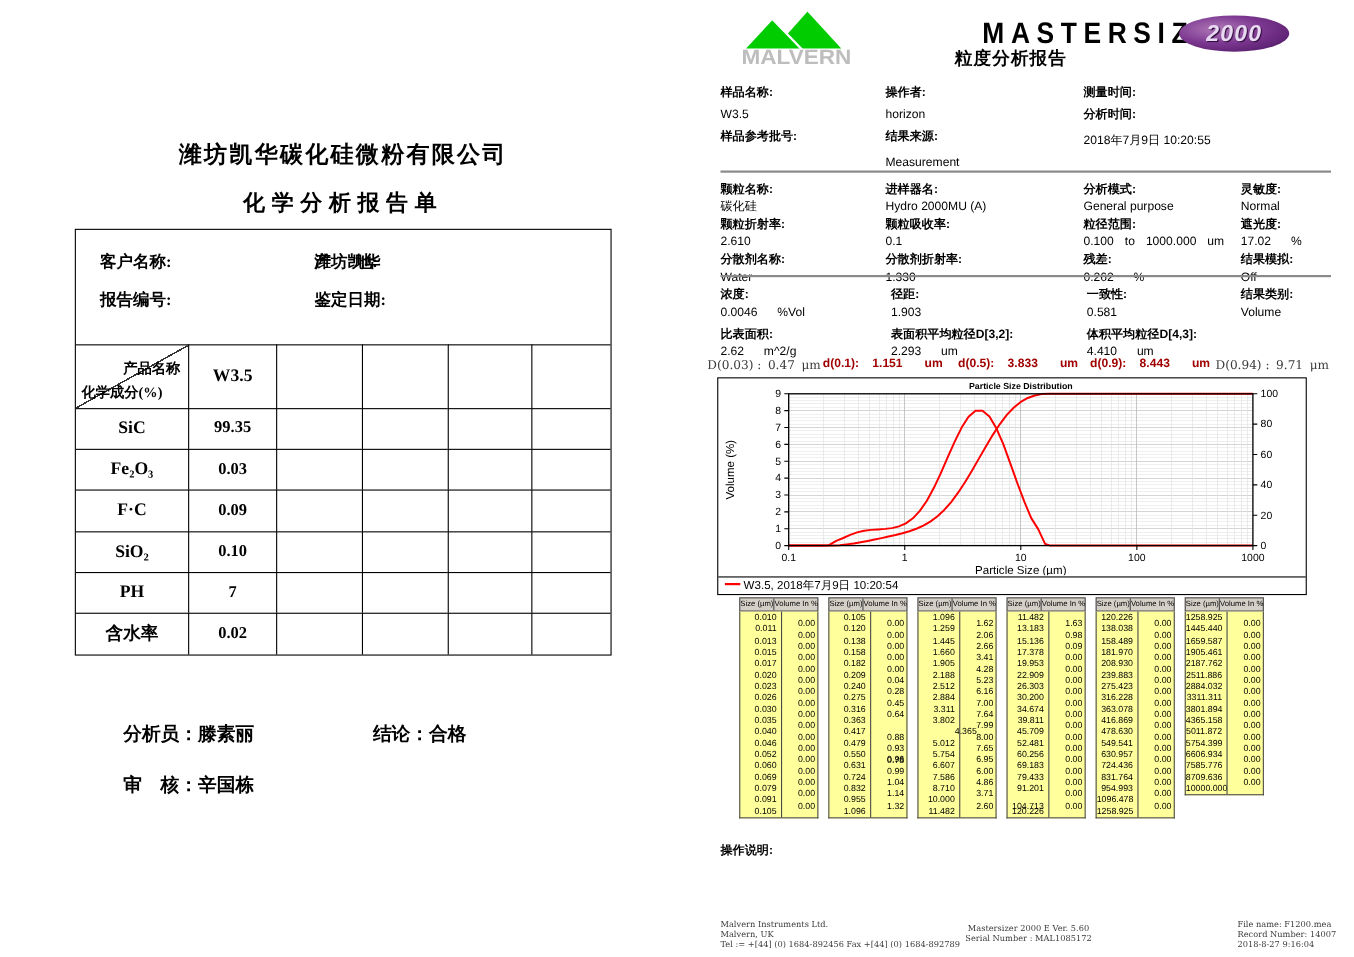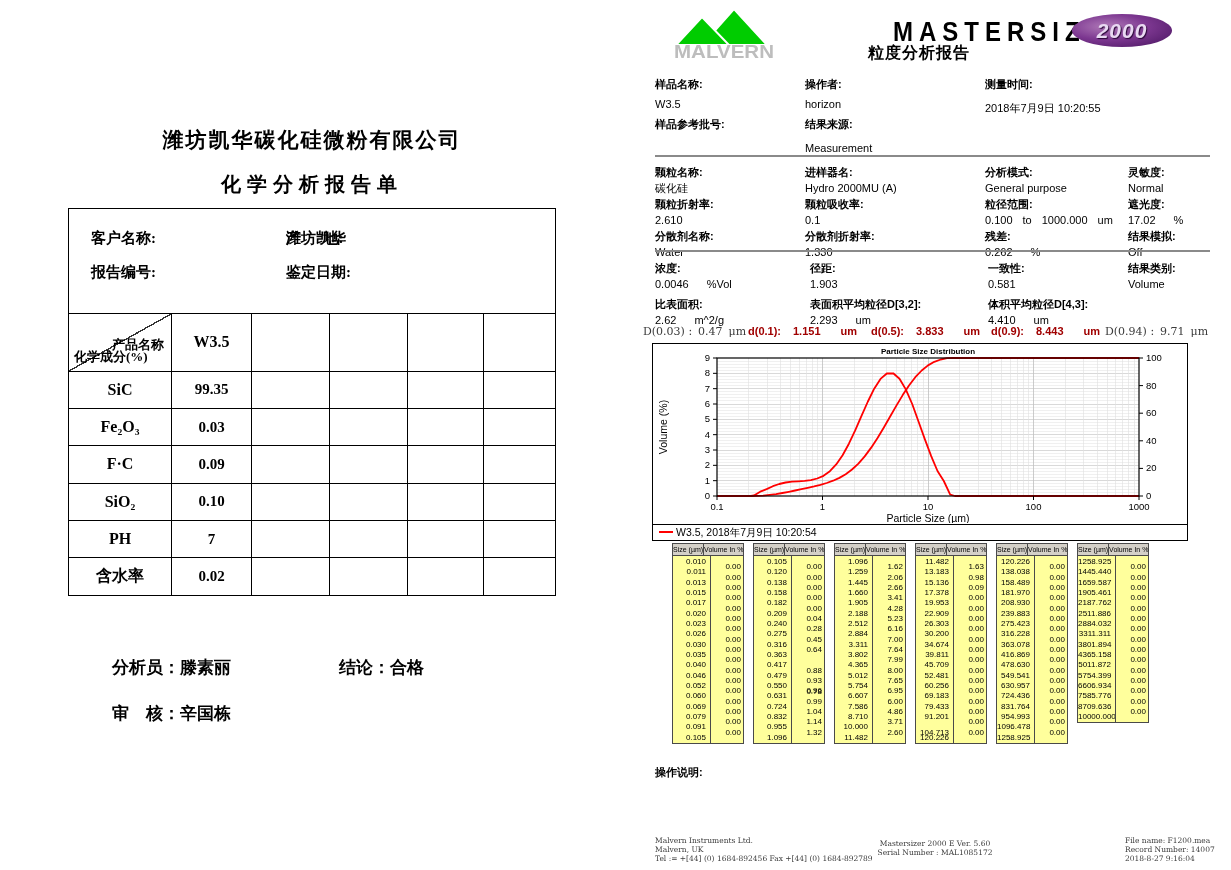--- a/index.html
+++ b/index.html
@@ -13,21 +13,21 @@
   .lp-company{left:68px;top:126px;width:488px;text-align:center;font-size:21px;letter-spacing:2px;}
   .lp-title{left:68px;top:171px;width:488px;text-align:center;font-size:20px;letter-spacing:6px;}
   .lp-box{left:68px;top:208px;width:486px;height:386px;border:1px solid #000;}
   .lp-info{position:relative;height:104px;font-size:15px;}
   .lp-info span{position:absolute;}
   .lp-grid{display:grid;grid-template-columns:102px 80px 78px 78px 76px 72px;
            grid-template-rows:57.5px repeat(6,37.4px);}
   .lp-cell{border-top:1px solid #000;border-left:1px solid #000;display:flex;align-items:center;justify-content:center;position:relative;}
   .lp-cell.c0{border-left:none;}
   .lp-diag{background:linear-gradient(to bottom right,transparent calc(50% - 0.7px),#333 calc(50% - 0.7px),#333 calc(50% + 0.7px),transparent calc(50% + 0.7px));}
-  .lp-diag-top{position:absolute;top:22px;right:7px;font-size:13px;text-align:center;}
+  .lp-diag-top{position:absolute;top:12px;right:7px;font-size:13px;text-align:center;}
   .lp-diag-bot{position:absolute;bottom:5px;left:5px;font-size:13px;}
   .lp-prod{font-size:16px;}
   .lp-name{font-size:16px;}
   .lp-valcell{font-size:15px;}
   .sig{font-size:17px;}
   .sig1{left:112px;top:656px;width:420px;}
   .sig1 .conc{position:absolute;left:227px;top:0;}
   .sig2{left:112px;top:702px;}
   .rlbl{font-weight:bold;}
   .unit{margin-left:18px;}
@@ -167,20 +167,21 @@
   <div class="rlbl">样品参考批号:</div>
 </div>
 <div class="col sampcol" style="left:805px;top:74px;width:170px;">
   <div class="rlbl">操作者:</div>
   <div>horizon</div>
   <div class="rlbl">结果来源:</div>
   <div class="gap-top">Measurement</div>
 </div>
 <div class="col sampcol" style="left:985px;top:74px;width:225px;">
   <div class="rlbl">测量时间:</div>
+  <div class="rlbl">分析时间:</div>
   <div class="gap-top">2018年7月9日 10:20:55</div>
 </div>
 
 <div class="abs rule" style="top:155px;"></div>
 
 <div class="col" style="left:655px;top:164px;width:145px;">
   <div class="rlbl">颗粒名称:</div>
   <div>碳化硅</div>
   <div class="rlbl">颗粒折射率:</div>
   <div>2.610</div>
@@ -474,21 +475,21 @@
         <span class="st-size" style="top: 1px;">1.096</span>
         <span class="st-size" style="top: 11.34px;">1.259</span>
         <span class="st-size" style="top: 21.68px;">1.445</span>
         <span class="st-size" style="top: 32.02px;">1.660</span>
         <span class="st-size" style="top: 42.36px;">1.905</span>
         <span class="st-size" style="top: 52.7px;">2.188</span>
         <span class="st-size" style="top: 63.04px;">2.512</span>
         <span class="st-size" style="top: 73.38px;">2.884</span>
         <span class="st-size" style="top: 83.72px;">3.311</span>
         <span class="st-size" style="top: 94.06px;">3.802</span>
-        <span class="st-size" style="top: 104.4px;">4.365</span>
+        <span class="st-size" style="top: 104.4px; padding-left: 20px;">4.365</span>
         <span class="st-size" style="top: 114.74px;">5.012</span>
         <span class="st-size" style="top: 125.08px;">5.754</span>
         <span class="st-size" style="top: 135.42px;">6.607</span>
         <span class="st-size" style="top: 145.76px;">7.586</span>
         <span class="st-size" style="top: 156.1px;">8.710</span>
         <span class="st-size" style="top: 166.44px;">10.000</span>
         <span class="st-size" style="top: 176.78px;">11.482</span>
         <span class="st-vol" style="top: 6.17px;">1.62</span>
         <span class="st-vol" style="top: 16.51px;">2.06</span>
         <span class="st-vol" style="top: 26.85px;">2.66</span>

